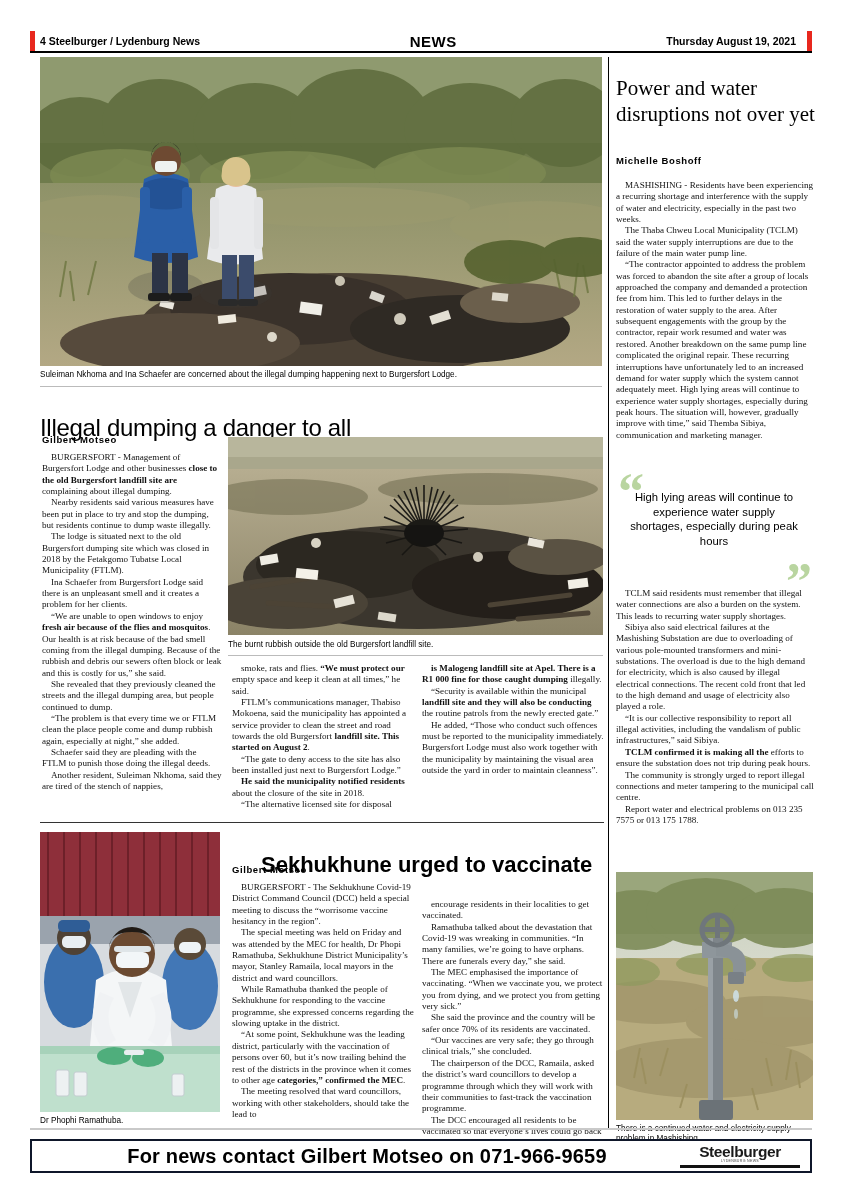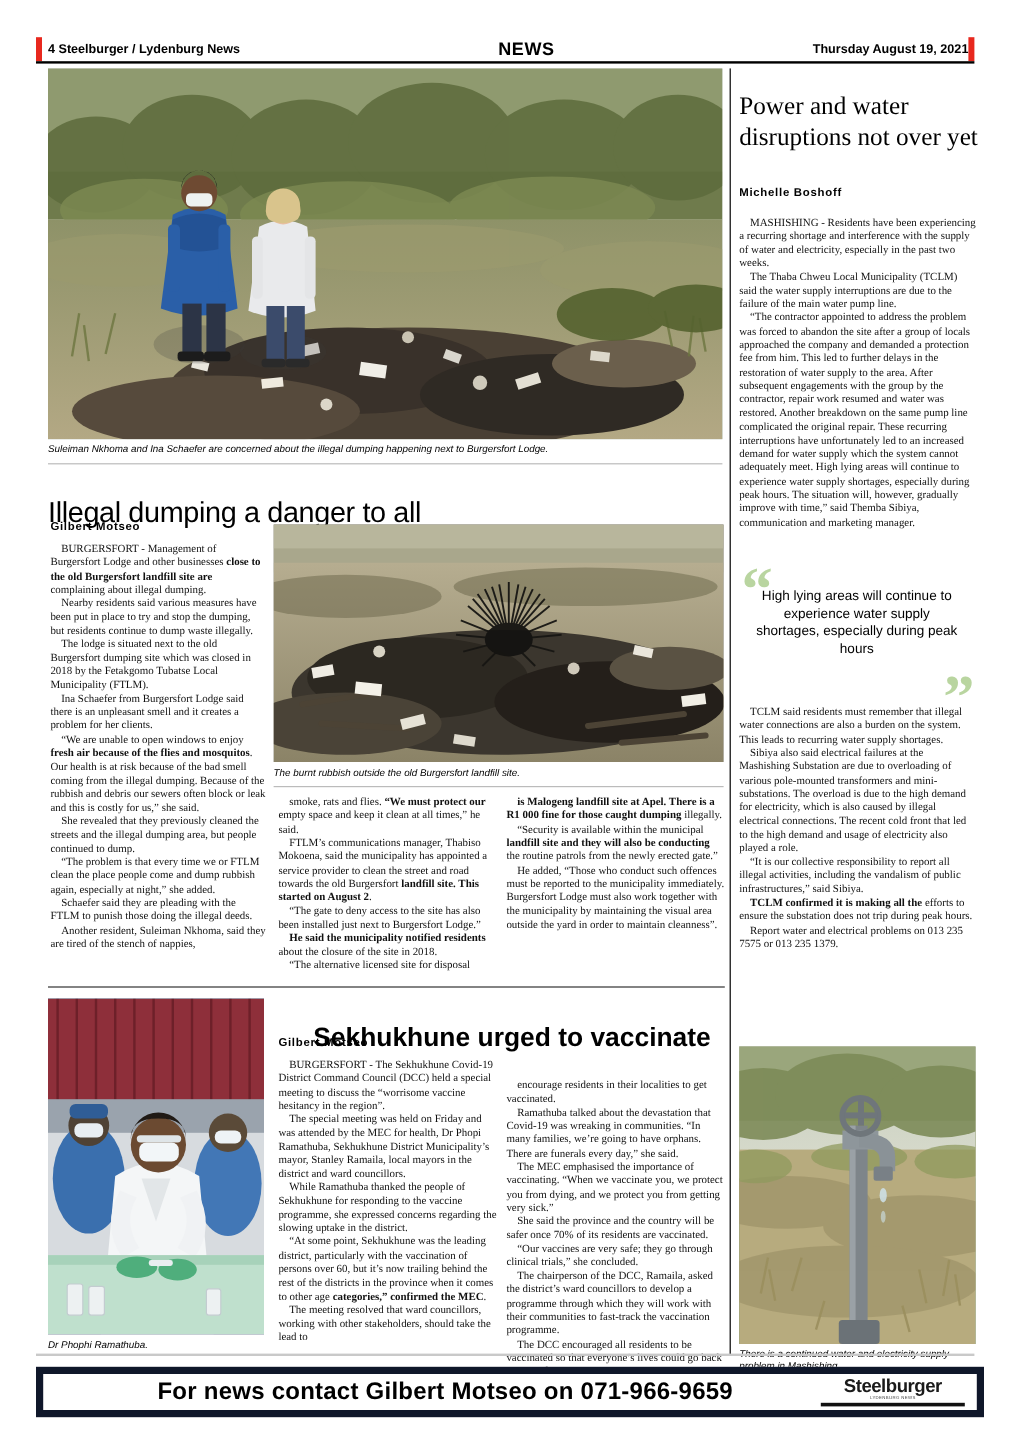--- a/index.html
+++ b/index.html
@@ -58,40 +58,39 @@
     font-family: "Liberation Sans", sans-serif;
     font-size: 15px;
     font-weight: bold;
     letter-spacing: 0.5px;
   }
   .mast-right {
     font-family: "Liberation Sans", sans-serif;
     font-size: 10.5px;
     font-weight: bold;
     white-space: nowrap;
-    margin-right: 0;
+    margin-right: 11px;
   }
   .body-text {
     font-family: "Liberation Serif", serif;
     font-size: 9.1px;
     line-height: 11.35px;
     text-align: left;
     color: #111;
   }
   .body-text p {
     margin: 0;
     text-indent: 9px;
   }
   .body-text b { font-weight: bold; }
   .caption {
     font-family: "Liberation Sans", sans-serif;
     font-size: 8.2px;
     line-height: 10px;
     color: #000;
-    font-style: italic;
   }
   .byline {
     font-family: "Liberation Sans", sans-serif;
     font-size: 9.5px;
     font-weight: bold;
     letter-spacing: 0.6px;
     text-align: left;
   }
 
   
@@ -268,21 +267,21 @@
     position: absolute;
     left: 30px; top: 1128px;
     width: 782px; height: 2px;
     background: #c9c9c9;
   }
   .footer {
     position: absolute;
     left: 30px; top: 1139px;
     width: 778px;
     height: 30px;
-    border: 6px solid #0f172a;
+    border: 2px solid #0f172a;
     background: #fff;
     display: flex;
     align-items: center;
   }
   .footer-text {
     flex: 1 1 auto;
     text-align: center;
     font-family: "Liberation Sans", sans-serif;
     font-size: 20px;
     font-weight: bold;
@@ -627,21 +626,22 @@
     <span class="pq-mark pq-open">“</span>
     <span class="pq-mark pq-close">”</span>
     <div class="pq-text">High lying areas will continue to experience water supply shortages, especially during peak hours</div>
   </div>
 
   <div class="s3b body-text">
       <p>TCLM said residents must remember that illegal water connections are also a burden on the system. This leads to recurring water supply shortages.</p>
       <p>Sibiya also said electrical failures at the Mashishing Substation are due to overloading of various pole-mounted transformers and mini-substations. The overload is due to the high demand for electricity, which is also caused by illegal electrical connections. The recent cold front that led to the high demand and usage of electricity also played a role.</p>
       <p>“It is our collective responsibility to report all illegal activities, including the vandalism of public infrastructures,” said Sibiya.</p>
       <p><b>TCLM confirmed it is making all the</b> efforts to ensure the substation does not trip during peak hours.</p>
-      <p>Report water and electrical problems on 013 235 7575 or 013 235 1379.</p>
+      <p>The community is strongly urged to report illegal connections and meter tampering to the municipal call centre.</p>
+      <p>Report water and electrical problems on 013 235 7575 or 013 175 1788.</p>
     </div>
 
   <div class="photo-right">
     <svg width="197" height="248" viewBox="0 0 197 248">
       <defs>
         <linearGradient id="skyC" x1="0" y1="0" x2="0" y2="1">
           <stop offset="0" stop-color="#c6ccbe"></stop>
             <stop offset="1" stop-color="#d9dccd"></stop>
         </linearGradient>
       </defs>

